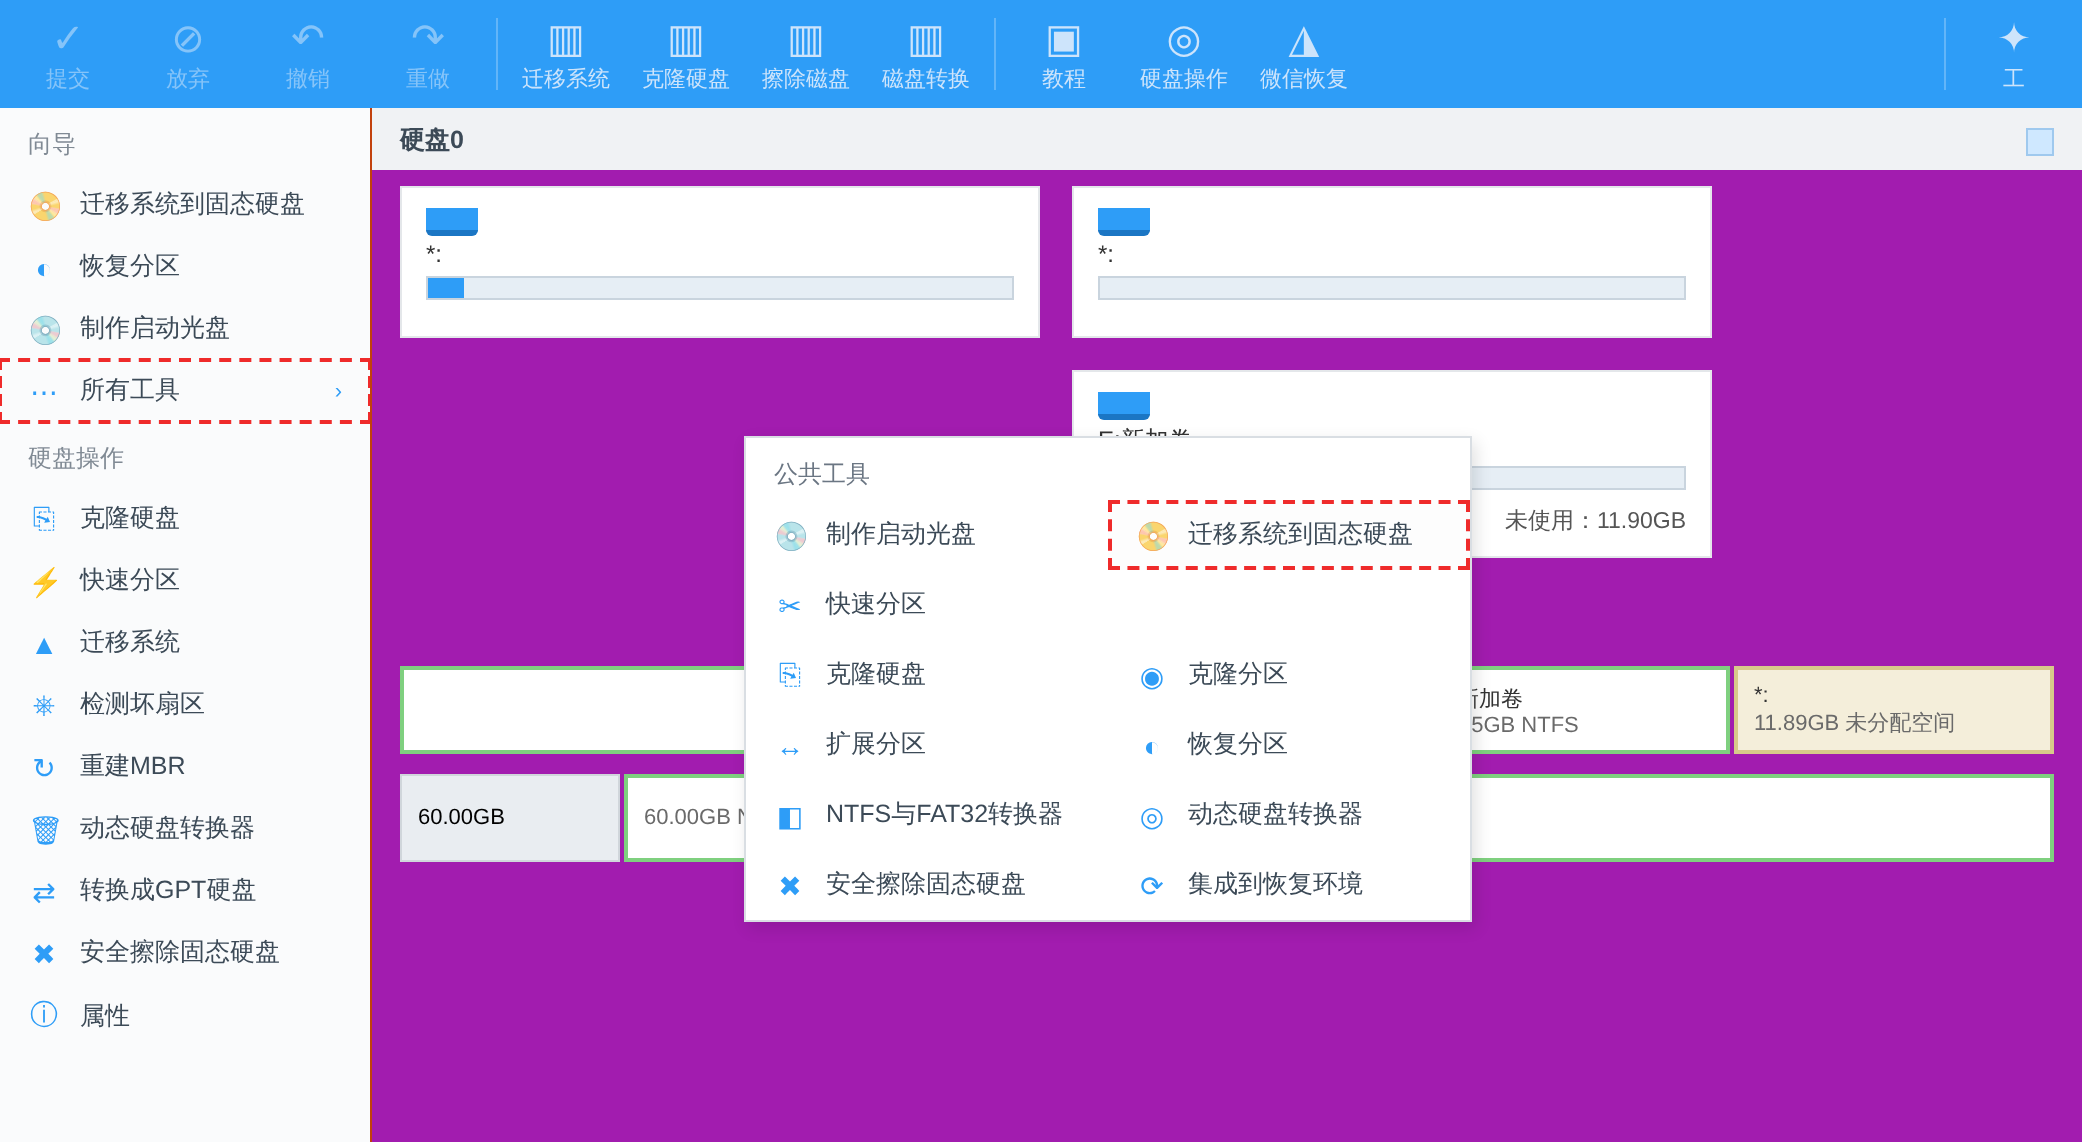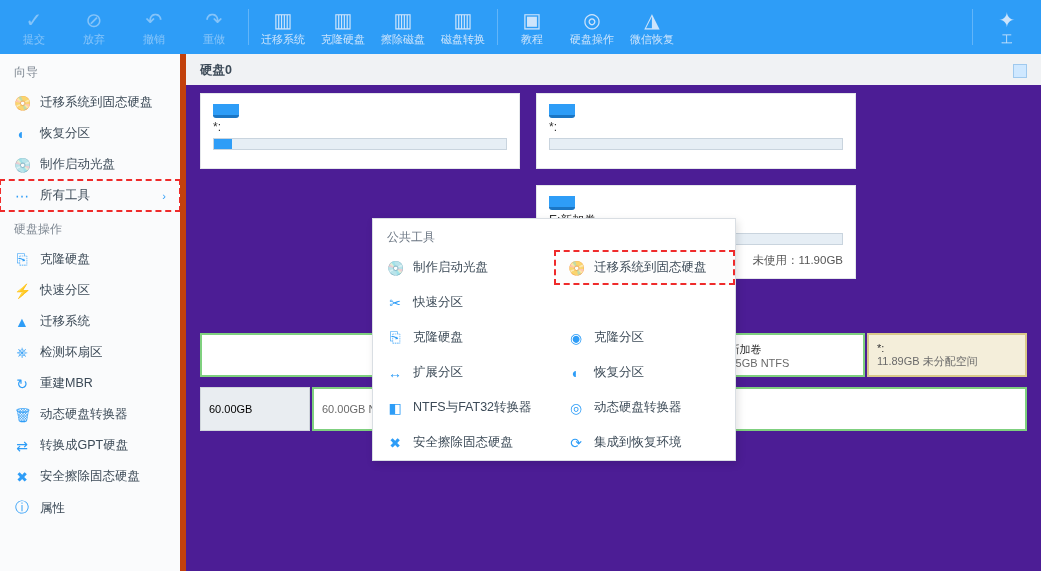--- a/index.html
+++ b/index.html
@@ -8,29 +8,29 @@
 
 .toolbar { height: 54px; background: #2e9df7; display: flex; align-items: center; padding: 0 4px; color: #fff; }
 .tb-btn { display: flex; flex-direction: column; align-items: center; justify-content: center; width: 60px; height: 54px; cursor: pointer; font-size: 11px; color: #cde4fb; }
 .tb-btn .ic { font-size: 20px; height: 24px; display: flex; align-items: center; }
 .tb-btn.disabled { opacity: .55; }
 .tb-sep { width: 1px; height: 36px; background: rgba(255,255,255,.25); margin: 0 4px; }
 .tb-grow { flex: 1; }
 
 
 .body { display: flex; height: calc(100% - 54px); }
-.sidebar { width: 186px; background: #fafbfc; border-right: 6px solid #c2410c; overflow: hidden; }
+.sidebar { width: 186px; background: #fafbfc; border-right: 1px solid #c2410c; overflow: hidden; }
 .side-head { font-size: 12px; color: #808a94; padding: 10px 14px 6px; }
 .side-item { display: flex; align-items: center; padding: 7px 14px; font-size: 12.5px; color: #3c4a57; cursor: pointer; gap: 10px; }
 .side-item .ic { width: 16px; color: #2e9df7; text-align: center; font-size: 14px; }
 .side-item .chev { margin-left: auto; color: #2e9df7; font-size: 11px; }
 .side-item.hot { outline: 2px dashed #ef2b2b; outline-offset: -1px; }
 
 
-.main { flex: 1; background: #4c1d95; position: relative; overflow: hidden; }
+.main { flex: 1; background: #a21caf; position: relative; overflow: hidden; }
 .main-head { background: #f0f2f4; padding: 8px 14px 6px; font-size: 12.5px; font-weight: 700; color: #3c4a57; display:flex; justify-content:space-between; align-items:center;}
 .main-head .sq { width:14px;height:14px;background:#cfe8ff;border:1px solid #9fc9ee;}
 .cards { display: flex; gap: 16px; padding: 8px 14px; flex-wrap: wrap; }
 .card { background: #fff; border: 1px solid #e4e7ea; padding: 10px 12px; width: 320px; }
 .card .dsk { display:block; width:26px;height:14px;background:#2e9df7;border-radius:0 0 3px 3px;border-bottom:3px solid #1b76c4;margin-bottom:2px;}
 .card-label { font-size: 12px; color: #333; margin-bottom: 4px; display:block;}
 .bar { height: 12px; background: #e6eef5; border: 1px solid #c9d4de; position: relative; margin-bottom: 8px; }
 .bar-fill { height: 100%; background: #2e9df7; }
 .card-row { display: flex; justify-content: space-between; font-size: 11.5px; color: #555; }
 

